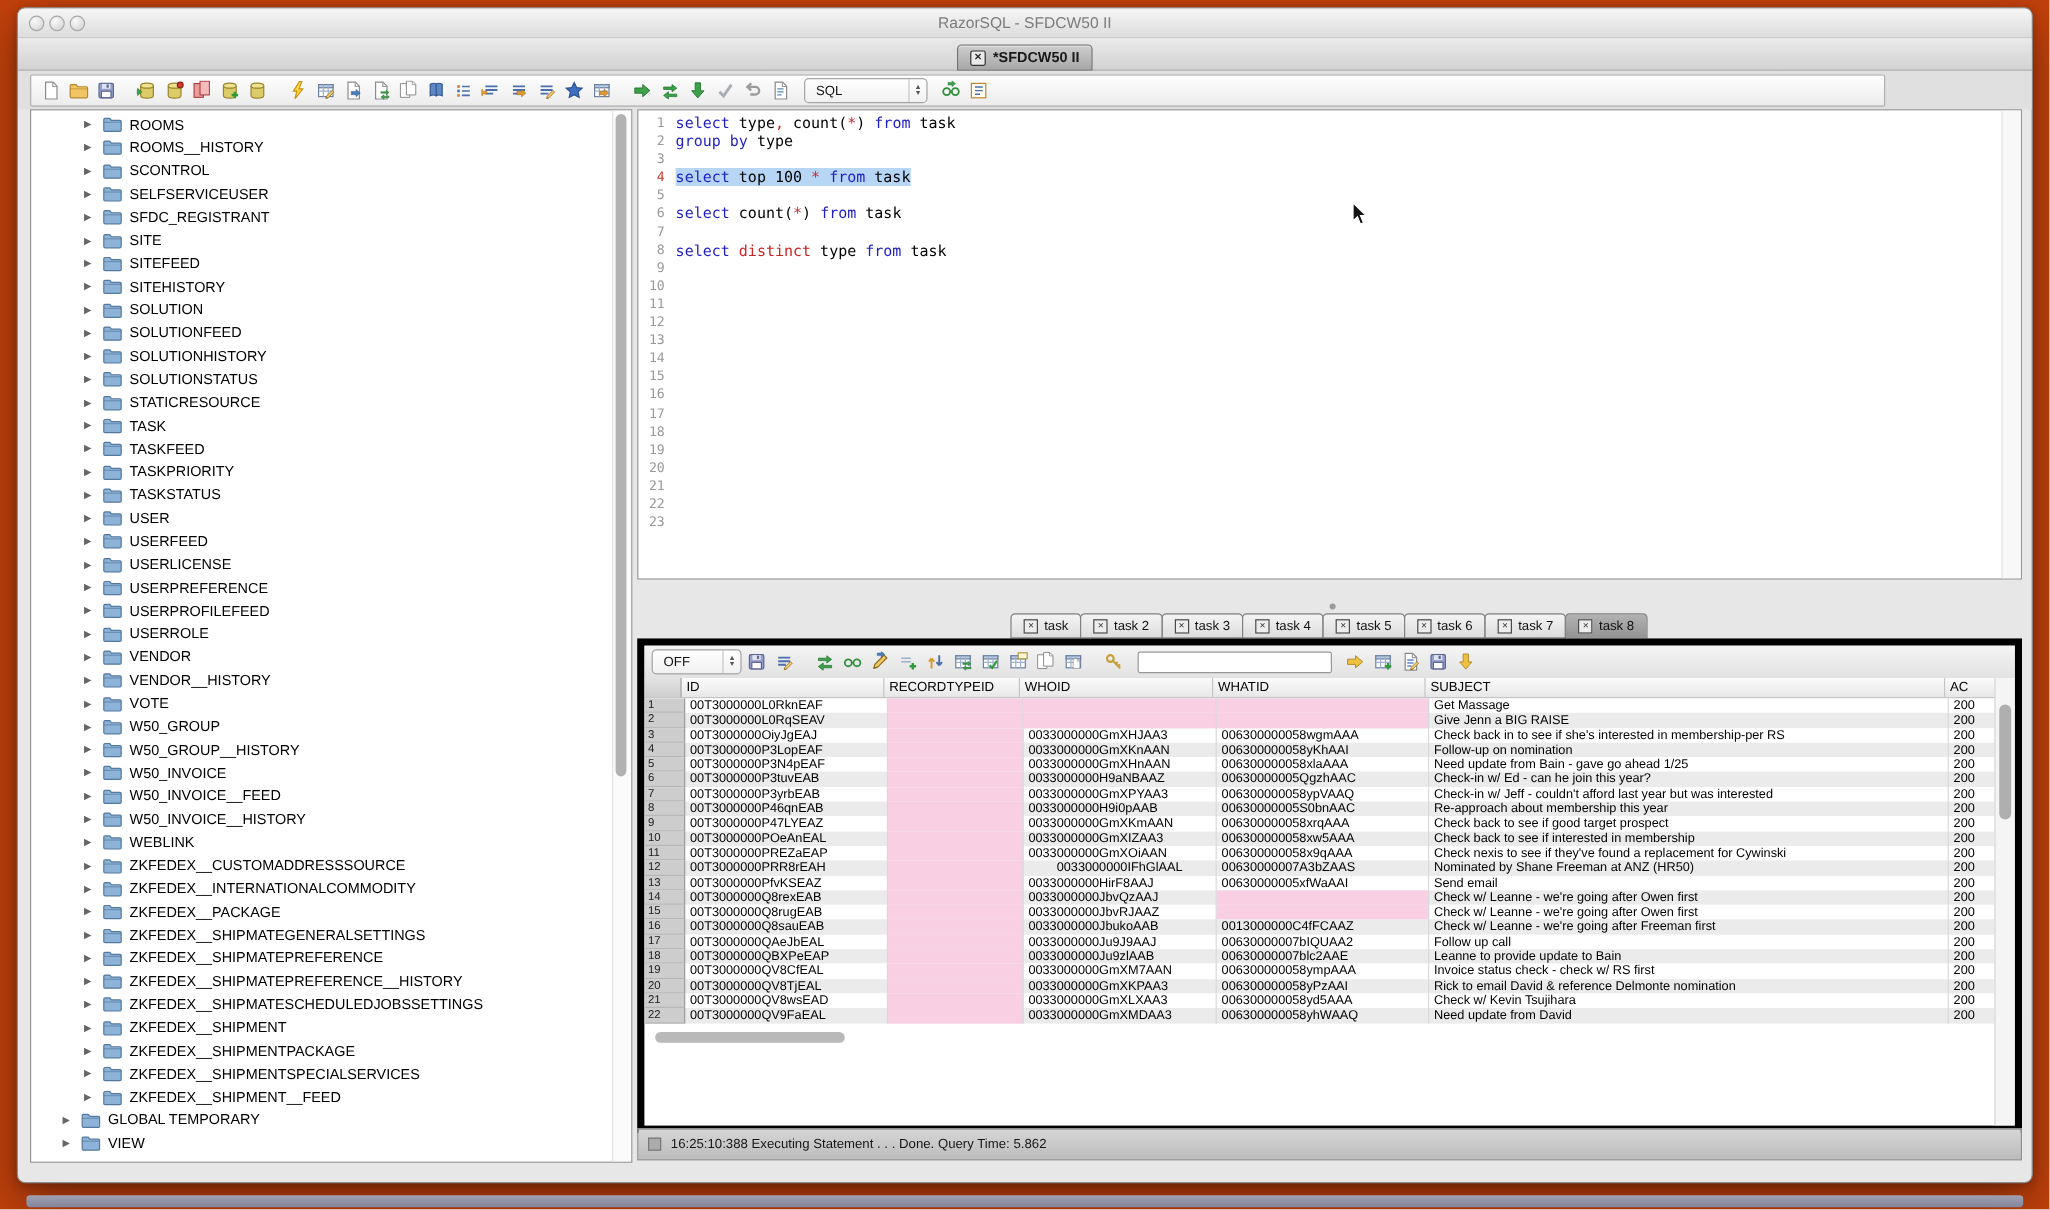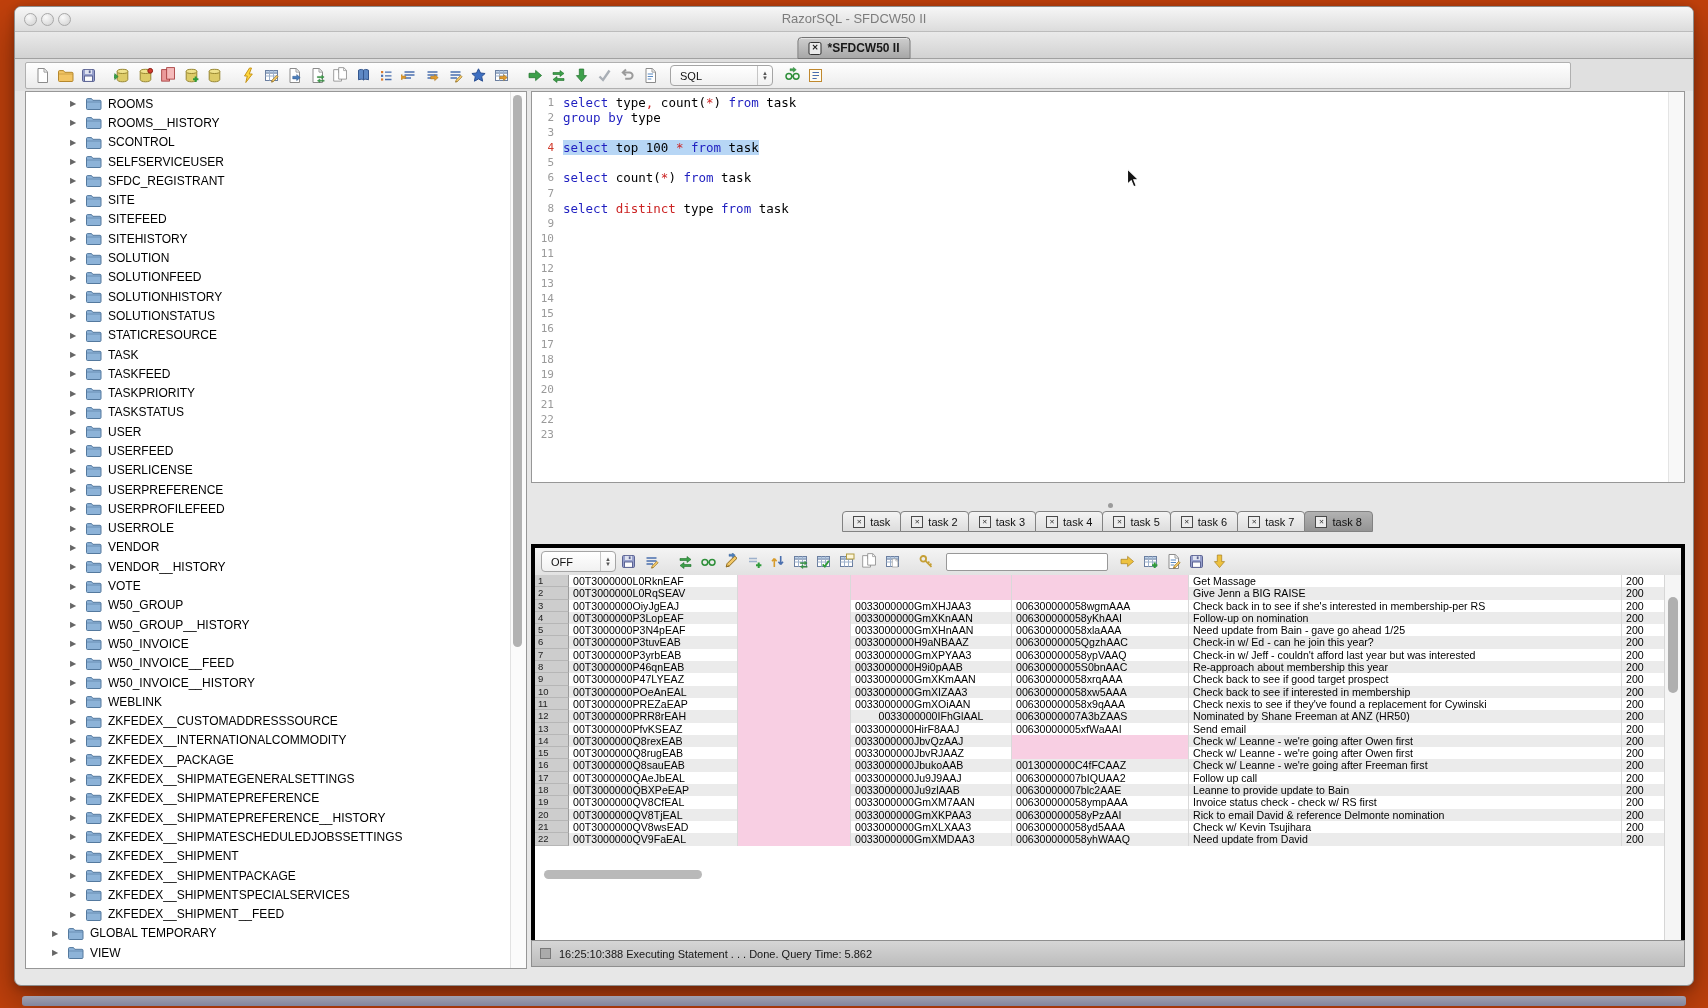--- a/index.html
+++ b/index.html
@@ -59,21 +59,21 @@
        display:flex;align-items:center;justify-content:center;font-size:10.5px;color:#111;}
   #edstatus span{margin:0 11px;white-space:pre;}
   #grip{position:absolute;left:50%;top:412px;width:5px;height:5px;border-radius:50%;background:#9b9b9b;}
   #tabbar{position:absolute;left:0;top:418px;right:0;height:23px;display:flex;justify-content:center;align-items:flex-end;}
   .rtab{height:19px;display:flex;align-items:center;gap:5px;padding:0 10px;border:1px solid #828282;margin-left:-1px;
        border-radius:4px 4px 0 0;background:linear-gradient(#f4f4f4,#dddddd);font-size:11px;color:#111;}
   .rtab.active{background:linear-gradient(#b2b2b2,#949494);}
   .tclose{width:10px;height:10px;border:1px solid #4a4a4a;font-size:6.5px;line-height:9px;text-align:center;
        background:#ededed;color:#333;flex:none;}
   
-  #results{position:absolute;left:0;top:441px;right:0;height:400px;background:#fff;border:4px solid #000000;overflow:hidden;margin-top:12px;}
+  #results{position:absolute;left:0;top:441px;right:0;height:400px;background:#fff;border:6px solid #000000;overflow:hidden;}
   #rtoolbar{position:absolute;left:0;top:0;right:0;height:27px;background:linear-gradient(#f4f4f4,#e2e2e2);
        border-bottom:1px solid #c8c8c8;display:flex;align-items:center;padding:0 6px;gap:2px;}
   #offsel{width:64px;padding-left:9px;}
   #searchbox{width:152px;height:16px;border:1px solid #989898;background:#fff;margin:0 7px;border-radius:2px;
        font-size:11px;padding:0 4px;outline:none;flex:none;}
   #grid{position:absolute;left:0;top:27px;right:16px;bottom:0;overflow:hidden;}
   .hrow{display:flex;height:16px;background:linear-gradient(#fbfbfb,#e7e7e7);border-bottom:1px solid #b8b8b8;
        font-size:11px;color:#000;}
   .hcell{flex:none;border-right:1px solid #c5c5c5;padding:0 4px;display:flex;align-items:center;
        overflow:hidden;white-space:nowrap;}
@@ -1050,20 +1050,29 @@
               <span class="ticon">
                 <svg width="17" height="17" viewBox="0 0 17 17">
                   <g transform="rotate(90 8.5 8.5)">
                     <path d="M2 6.3h6.6V3.4l6 5.1-6 5.1v-2.9H2z" fill="#eec23f" stroke="#a8801f" stroke-width=".7"></path>
                   </g>
                 </svg>
               </span>
             </span>
         </div>
         <div id="grid">
+          <div class="hrow" id="gridhead">
+              <div class="hnum"></div>
+              <div class="hcell" style="width: 160px;">ID</div>
+              <div class="hcell" style="width: 104px;">RECORDTYPEID</div>
+              <div class="hcell" style="width: 152px;">WHOID</div>
+              <div class="hcell" style="width: 168px;">WHATID</div>
+              <div class="hcell" style="width: 424px;">SUBJECT</div>
+              <div class="hcell" style="width: 90px;">AC</div>
+            </div>
           <div id="gridbody">
               <div class="drow">
                 <div class="numcell">1</div>
                 <div class="dcell" style="width: 160px;">00T3000000L0RknEAF</div>
                 <div class="dcell nul" style="width: 104px;"></div>
                 <div class="dcell nul" style="width: 152px;"></div>
                 <div class="dcell nul" style="width: 168px;"></div>
                 <div class="dcell" style="width: 424px;">Get Massage</div>
                 <div class="dcell" style="width: 90px;">200</div>
               </div>

